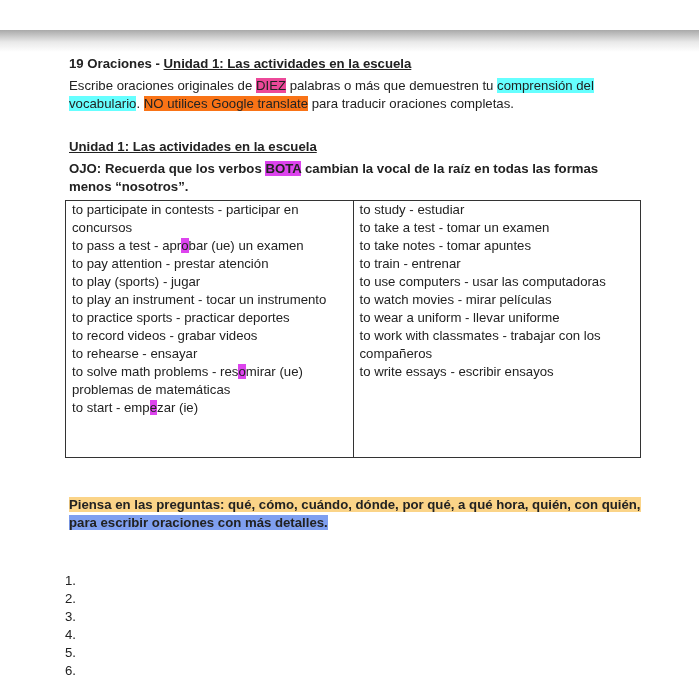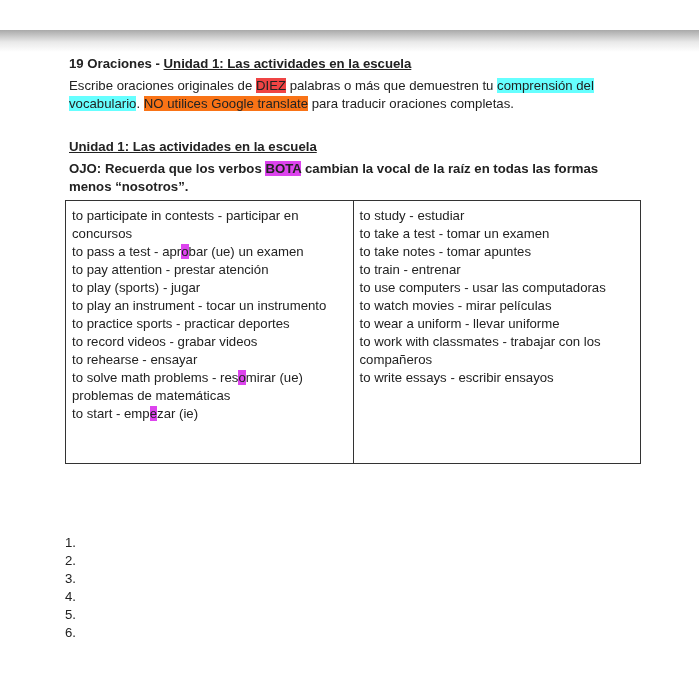--- a/index.html
+++ b/index.html
@@ -2,30 +2,30 @@
 <html><head>
   <meta charset="utf-8">
   <style>
     html, body { margin:0; padding:0; background:#ffffff; }
     body { width:699px; height:700px; overflow:hidden; position:relative; font-family:"Liberation Sans", sans-serif; color:#222; }
     .topbar { position:absolute; left:0; top:0; width:699px; height:30px; background:#ffffff; border-bottom:1px solid #eee; }
     .shadow { position:absolute; left:0; top:30px; width:699px; height:22px; background:linear-gradient(#a9a9a9, #e9e9e9 55%, #ffffff); }
     .page { position:absolute; left:65px; top:51px; width:580px; font-size:13.2px; line-height:18px; }
     .b { font-weight:bold; }
     .u { text-decoration:underline; }
-    .hl-yellow { background:#ef4444; }
+    .hl-yellow { background:#ec4899; }
     .hl-cyan { background:#66ffff; }
     .hl-green { background:#f97316; }
     .hl-magenta { background:#dd44ee; }
     .hl-orange { background:#fbd488; }
     .hl-blue { background:#7f9ff0; }
     p { margin:4px; }
     .gap { height:18px; }
     table.vocab { border-collapse:collapse; width:576px; margin-top:0; }
-    table.vocab td { border:1.5px solid #333; vertical-align:top; padding:6px 6px 0 6px; height:256px; width:50%; }
+    table.vocab td { border:1.5px solid #333; vertical-align:top; padding:0 6px 0 6px; height:256px; width:50%; }
     .cell-line { display:block; }
     .list-num { display:block; }
   </style>
 </head>
 <body>
 
 <div class="topbar"></div>
 <div class="shadow"></div>
 
 <div class="page">
@@ -68,20 +68,23 @@
             <span class="cell-line">to wear a uniform - llevar uniforme</span>
             <span class="cell-line">to work with classmates - trabajar con los</span>
             <span class="cell-line">compañeros</span>
             <span class="cell-line">to write essays - escribir ensayos</span>
           </td>
     </tr>
   </tbody>
     </table>
 
   <div class="gap" style="height:34px"></div>
+  <p class="b">
+    <span class="hl-orange">Piensa en las preguntas: qué, cómo, cuándo, dónde, por qué, a qué hora, quién, con quién,</span><span class="hl-blue"> para escribir oraciones con más detalles.</span>
+  </p>
   <div class="gap"></div>
   <div class="gap"></div>
   <div id="oraciones-list">
       <span class="list-num">1.</span>
       <span class="list-num">2.</span>
       <span class="list-num">3.</span>
       <span class="list-num">4.</span>
       <span class="list-num">5.</span>
       <span class="list-num">6.</span>
     </div>

